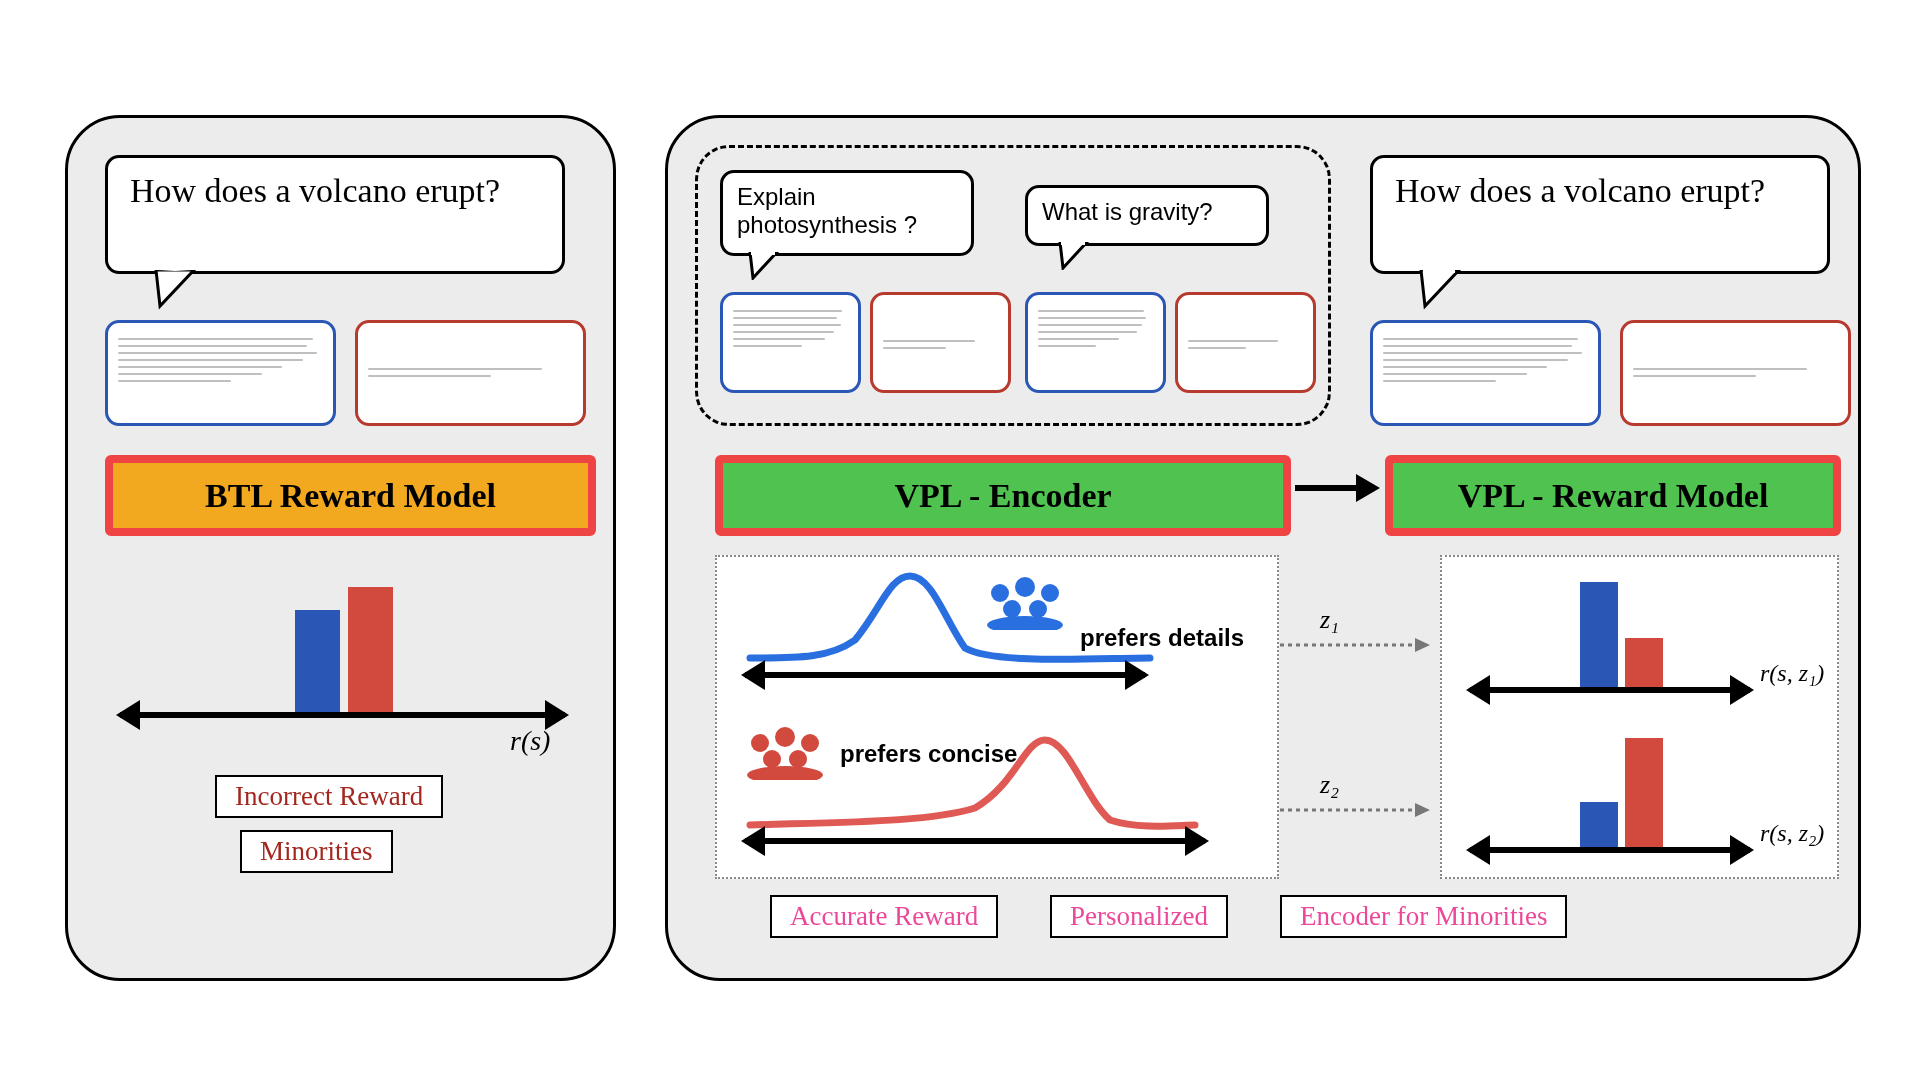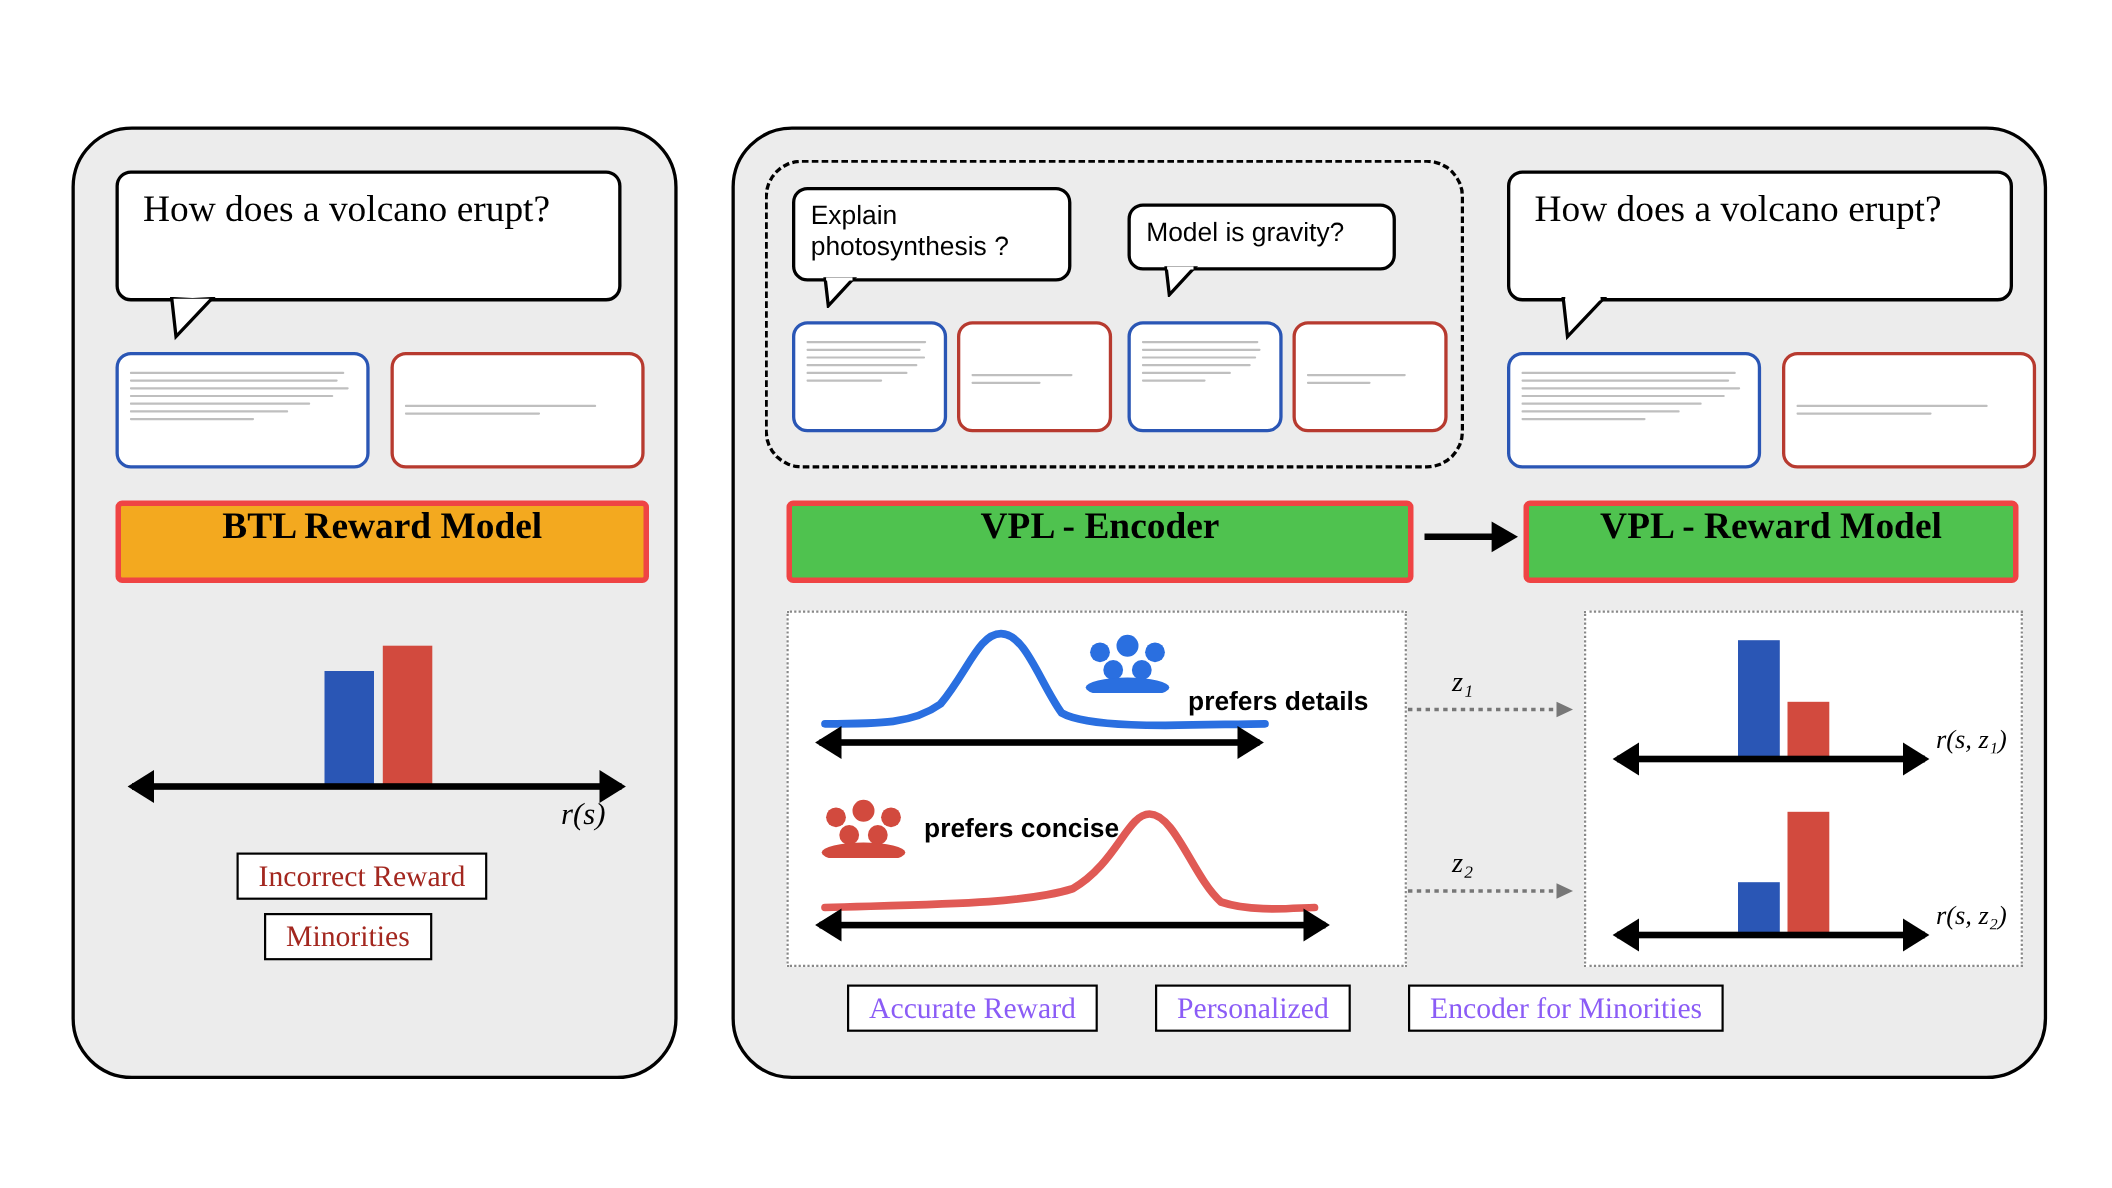--- a/index.html
+++ b/index.html
@@ -5,24 +5,24 @@
   html,body{margin:0;padding:0;width:1920px;height:1080px;font-family:Georgia,'Times New Roman',serif;background:#fff}
   .stage{position:relative;width:1920px;height:1080px}
   .panel{position:absolute;background:#ececec;border:3px solid #000;border-radius:55px}
   .bubble{position:absolute;background:#fff;border:3px solid #000;border-radius:14px;font-size:34px;padding:14px 22px;font-family:Georgia,serif}
   .bubble.small{font-size:24px;padding:10px 14px;font-family:Arial,sans-serif}
   .respbox{position:absolute;background:#fff;border-radius:14px;border:3px solid}
   .resp-blue{border-color:#2a56b5}
   .resp-red{border-color:#b73a2f}
   .resplines{position:absolute;left:10px;right:10px;top:10px;bottom:10px;overflow:hidden}
   .resplines .ln{height:2px;background:#bfbfbf;margin:5px 0;border-radius:1px}
-  .modelbox{position:absolute;border:5px solid #ef4444;border-radius:6px;text-align:center;font-weight:700;font-family:Georgia,serif;display:flex;justify-content:center}
+  .modelbox{position:absolute;border:8px solid #ef4444;border-radius:6px;text-align:center;font-weight:700;font-family:Georgia,serif;display:flex;align-items:center;justify-content:center}
   .tagbox{position:absolute;background:#fff;border:2px solid #000;font-size:27px;padding:4px 18px;font-family:Georgia,serif}
   .tag-red{color:#a3271f}
-  .tag-green{color:#8b5cf6}
+  .tag-green{color:#ec4899}
   .dashbox{position:absolute;border:3px dashed #000;border-radius:34px}
   .dotbox{position:absolute;border:2px dotted #888;background:#fff}
   .axis{position:absolute;background:#000;height:6px}
   .axis .al,.axis .ar{position:absolute;top:-12px;width:0;height:0;border-top:15px solid transparent;border-bottom:15px solid transparent}
   .axis .al{left:-4px;border-right:24px solid #000}
   .axis .ar{right:-4px;border-left:24px solid #000}
   .bar{position:absolute;bottom:0}
   .crowd{position:absolute}
   .lbl{position:absolute;font-style:italic;font-size:28px;font-family:Liberation Serif, serif}
   .smalllbl{position:absolute;font-weight:700;font-size:24px;font-family:Arial,sans-serif}
@@ -83,21 +83,21 @@
 
   <div class="bubble small" style="left:720px;top:170px;width:220px;height:60px">
     <span>Explain photosynthesis ?</span>
   </div>
   <svg style="position:absolute;left:745px;top:252px" width="36" height="28">
       <polygon points="5,0 32,0 8,26" fill="#fff" stroke="#000" stroke-width="3"></polygon>
       <rect x="6" y="0" width="24" height="3" fill="#fff"></rect>
     </svg>
 
   <div class="bubble small" style="left:1025px;top:185px;width:210px;height:35px">
-    <span>Model is gravity?</span>
+    <span>What is gravity?</span>
   </div>
   <svg style="position:absolute;left:1055px;top:242px" width="36" height="28">
       <polygon points="5,0 32,0 8,26" fill="#fff" stroke="#000" stroke-width="3"></polygon>
       <rect x="6" y="0" width="24" height="3" fill="#fff"></rect>
     </svg>
 
   <div class="respbox resp-blue" style="left:720px;top:292px;width:135px;height:95px">
       <div class="resplines">
         <div class="ln" style="width:95%"></div>
         <div class="ln" style="width:90%"></div>

